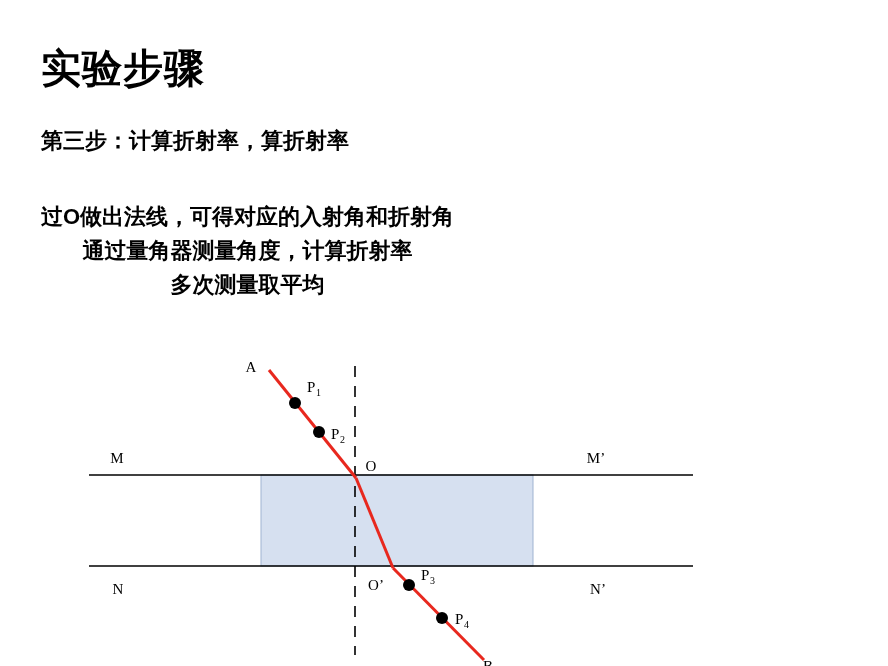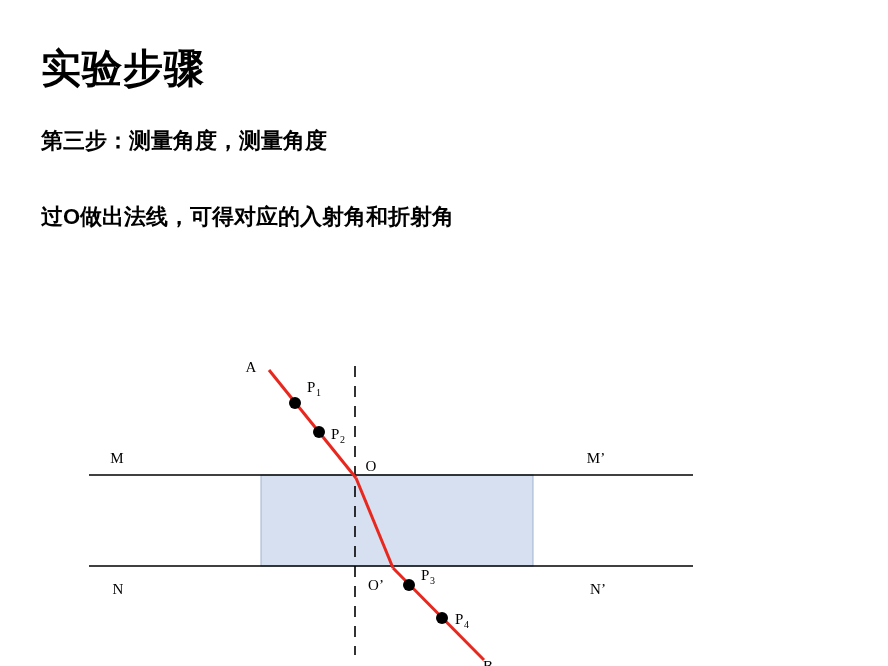--- a/index.html
+++ b/index.html
@@ -72,24 +72,26 @@
     fill: #000000;
   }
 </style>
 </head>
 <body>
 
 <div class="slide">
 
   <div class="title">实验步骤</div>
 
-  <div class="subtitle">第三步：测量角度，测量角度</div>
+  <div class="subtitle">第三步：计算折射率，算折射率</div>
 
   <div class="body-lines">
     <div>过O做出法线，可得对应的入射角和折射角</div>
+    <div>通过量角器测量角度，计算折射率</div>
+    <div>多次测量取平均</div>
   </div>
 
   <div class="figure">
     <svg width="888" height="326" viewBox="0 0 888 326" xmlns="http://www.w3.org/2000/svg">
 
       <rect x="256" y="135" width="272" height="91" fill="#d6e0f0" stroke="#9fb3d1" stroke-width="1"></rect>
 
       <line x1="84" y1="135" x2="688" y2="135" stroke="#000000" stroke-width="1.4"></line>
 
       <line x1="84" y1="226" x2="688" y2="226" stroke="#000000" stroke-width="1.4"></line>

